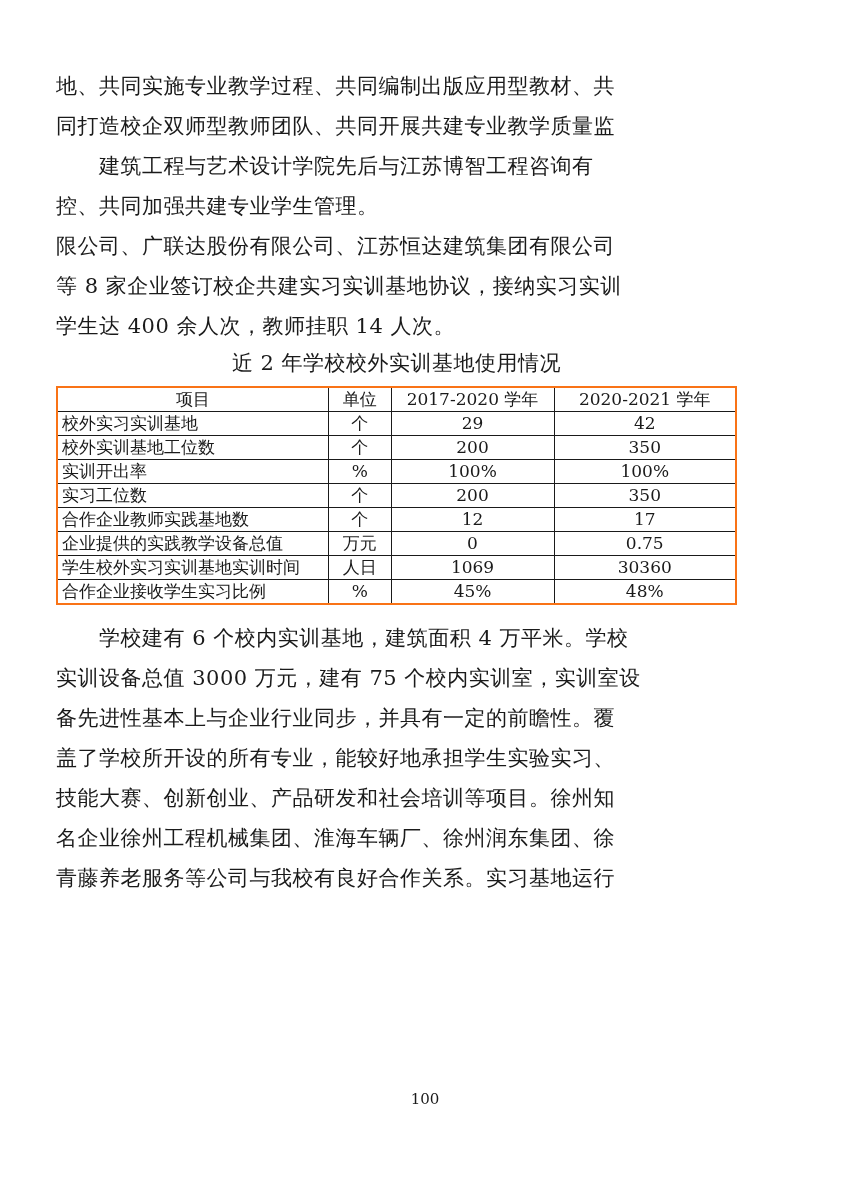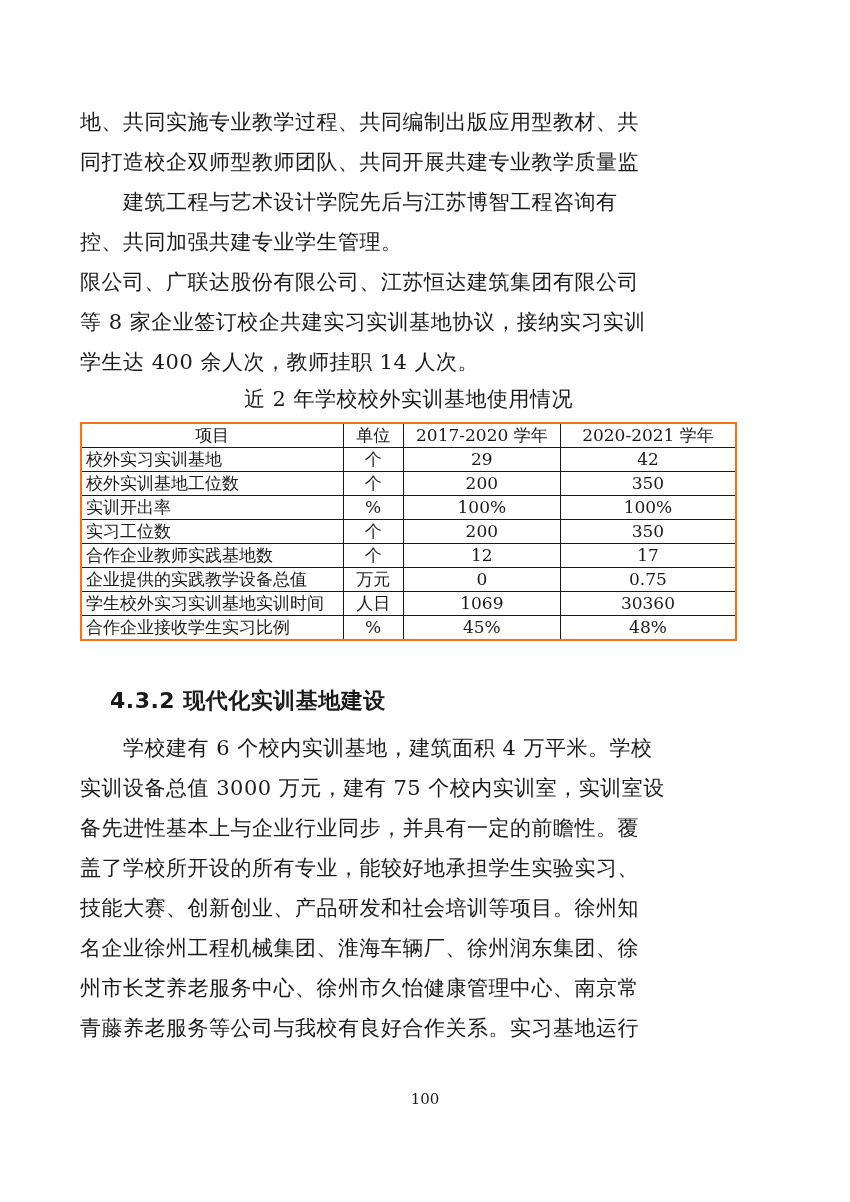--- a/index.html
+++ b/index.html
@@ -9,23 +9,23 @@
   }
   body {
     width: 850px;
     height: 1202px;
     position: relative;
     font-family: "DejaVu Serif", "Liberation Serif", serif;
     color: #1a1a1a;
     overflow: hidden;
   }
   .content {
-    margin-left: 80px;
+    margin-left: 56px;
     margin-right: 113px;
-    padding-top: 102px;
+    padding-top: 66px;
   }
   .tline {
     font-size: 21px;
     line-height: 40px;
     height: 40px;
     white-space: nowrap;
     letter-spacing: 0.5px;
   }
   .tline.indent {
     padding-left: 43px;
@@ -160,28 +160,26 @@
         </tr>
         <tr>
           <td class="c-left">合作企业接收学生实习比例</td>
           <td class="">%</td>
           <td class="">45%</td>
           <td class="">48%</td>
         </tr>
       </tbody>
   </table>
 
-  <div class="section-heading">4.3.2 现代化实训基地建设</div>
 
   <div id="paras-bottom" class="bottom-block">
       <div class="tline indent">学校建有 6 个校内实训基地，建筑面积 4 万平米。学校</div>
       <div class="tline">实训设备总值 3000 万元，建有 75 个校内实训室，实训室设</div>
       <div class="tline">备先进性基本上与企业行业同步，并具有一定的前瞻性。覆</div>
       <div class="tline">盖了学校所开设的所有专业，能较好地承担学生实验实习、</div>
       <div class="tline">技能大赛、创新创业、产品研发和社会培训等项目。徐州知</div>
       <div class="tline">名企业徐州工程机械集团、淮海车辆厂、徐州润东集团、徐</div>
-      <div class="tline">州市长芝养老服务中心、徐州市久怡健康管理中心、南京常</div>
       <div class="tline">青藤养老服务等公司与我校有良好合作关系。实习基地运行</div>
     </div>
 
 </div>
 
 <div class="page-number">100</div>
 
 </body></html>

